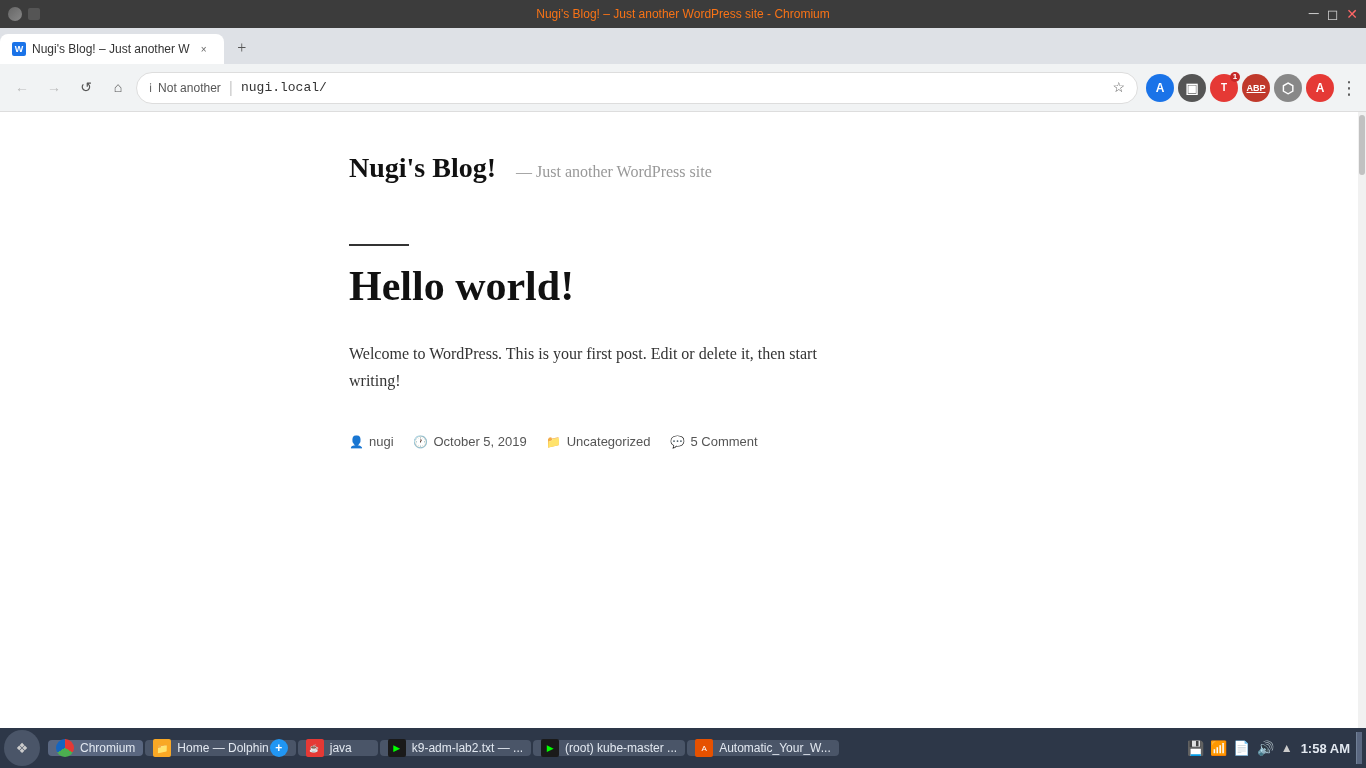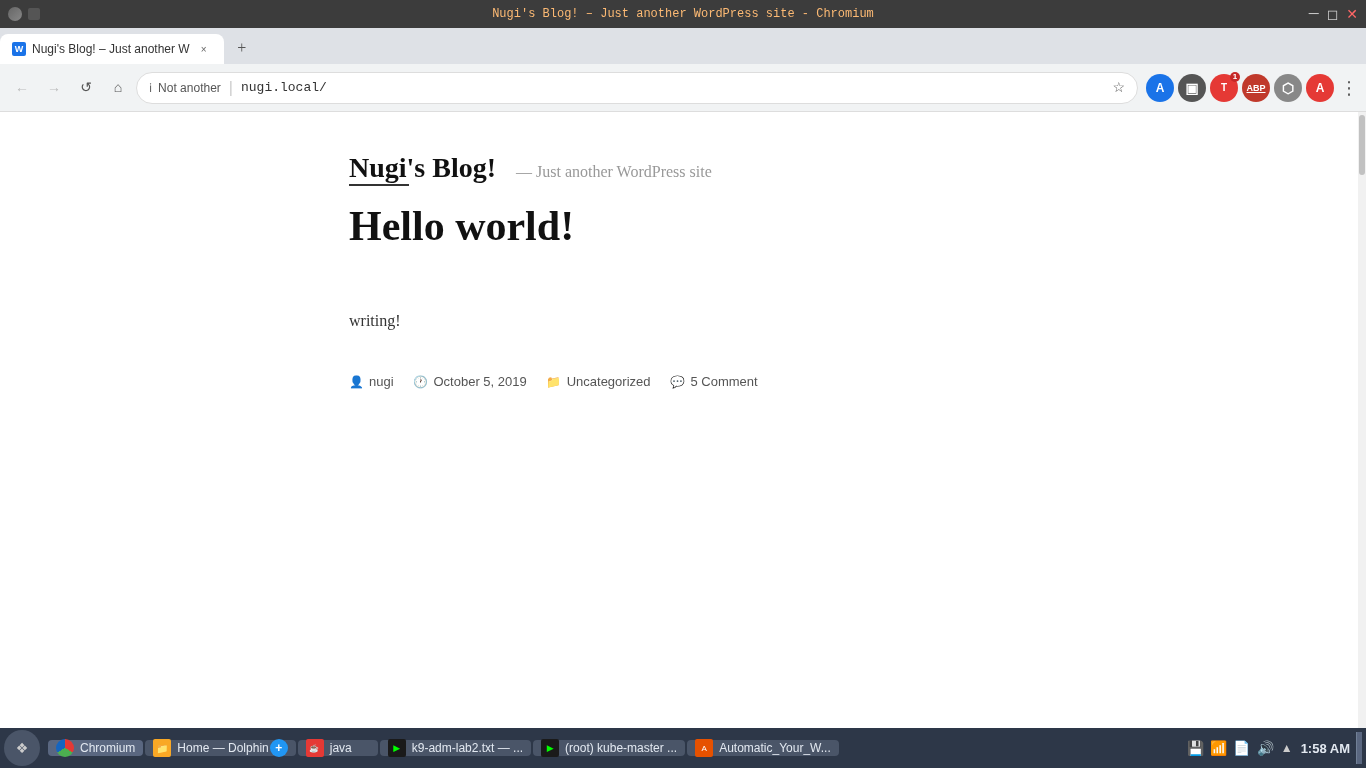--- a/index.html
+++ b/index.html
@@ -8,23 +8,23 @@
     
     .title-bar {
       background: #3c3c3c;
       height: 28px;
       display: flex;
       align-items: center;
       justify-content: center;
       position: relative;
     }
     .title-bar-text {
-      color: #fdba74;
-      font-size: 12px;
-      font-family: Liberation Mono, monospace;
+      color: #f97316;
+      font-size: 12px;
+      font-family: Liberation Sans, sans-serif;
     }
     .title-bar-controls {
       position: absolute;
       right: 8px;
       display: flex;
       gap: 8px;
       align-items: center;
     }
     .title-bar-controls span {
       color: #ccc;
@@ -190,20 +190,21 @@
       left: 1px;
     }
 
     
     .wp-content {
       max-width: 700px;
       margin: 0 auto;
       padding: 40px 20px;
     }
     .site-header {
+      margin-bottom: 60px;
     }
     .site-title {
       font-size: 28px;
       font-weight: bold;
       color: #111;
       display: inline;
       font-family: Georgia, serif;
     }
     .site-description {
       color: #999;
@@ -402,21 +403,21 @@
 
       <div class="site-header">
         <span class="site-title">Nugi's Blog!</span>
         <span class="site-description">— Just another WordPress site</span>
       </div>
 
       <article>
         <hr class="post-separator">
         <h1 class="post-title">Hello world!</h1>
         <div class="post-body">
-          <br>
+          <span>Welcome to WordPress. This is your first post. Edit or delete it, then start</span><br>
           <span>writing!</span>
         </div>
         <div class="post-meta">
           <div class="post-meta-item">
             <span class="meta-icon">👤</span>
             <span>nugi</span>
           </div>
           <div class="post-meta-item">
             <span class="meta-icon">🕐</span>
             <span>October 5, 2019</span>

